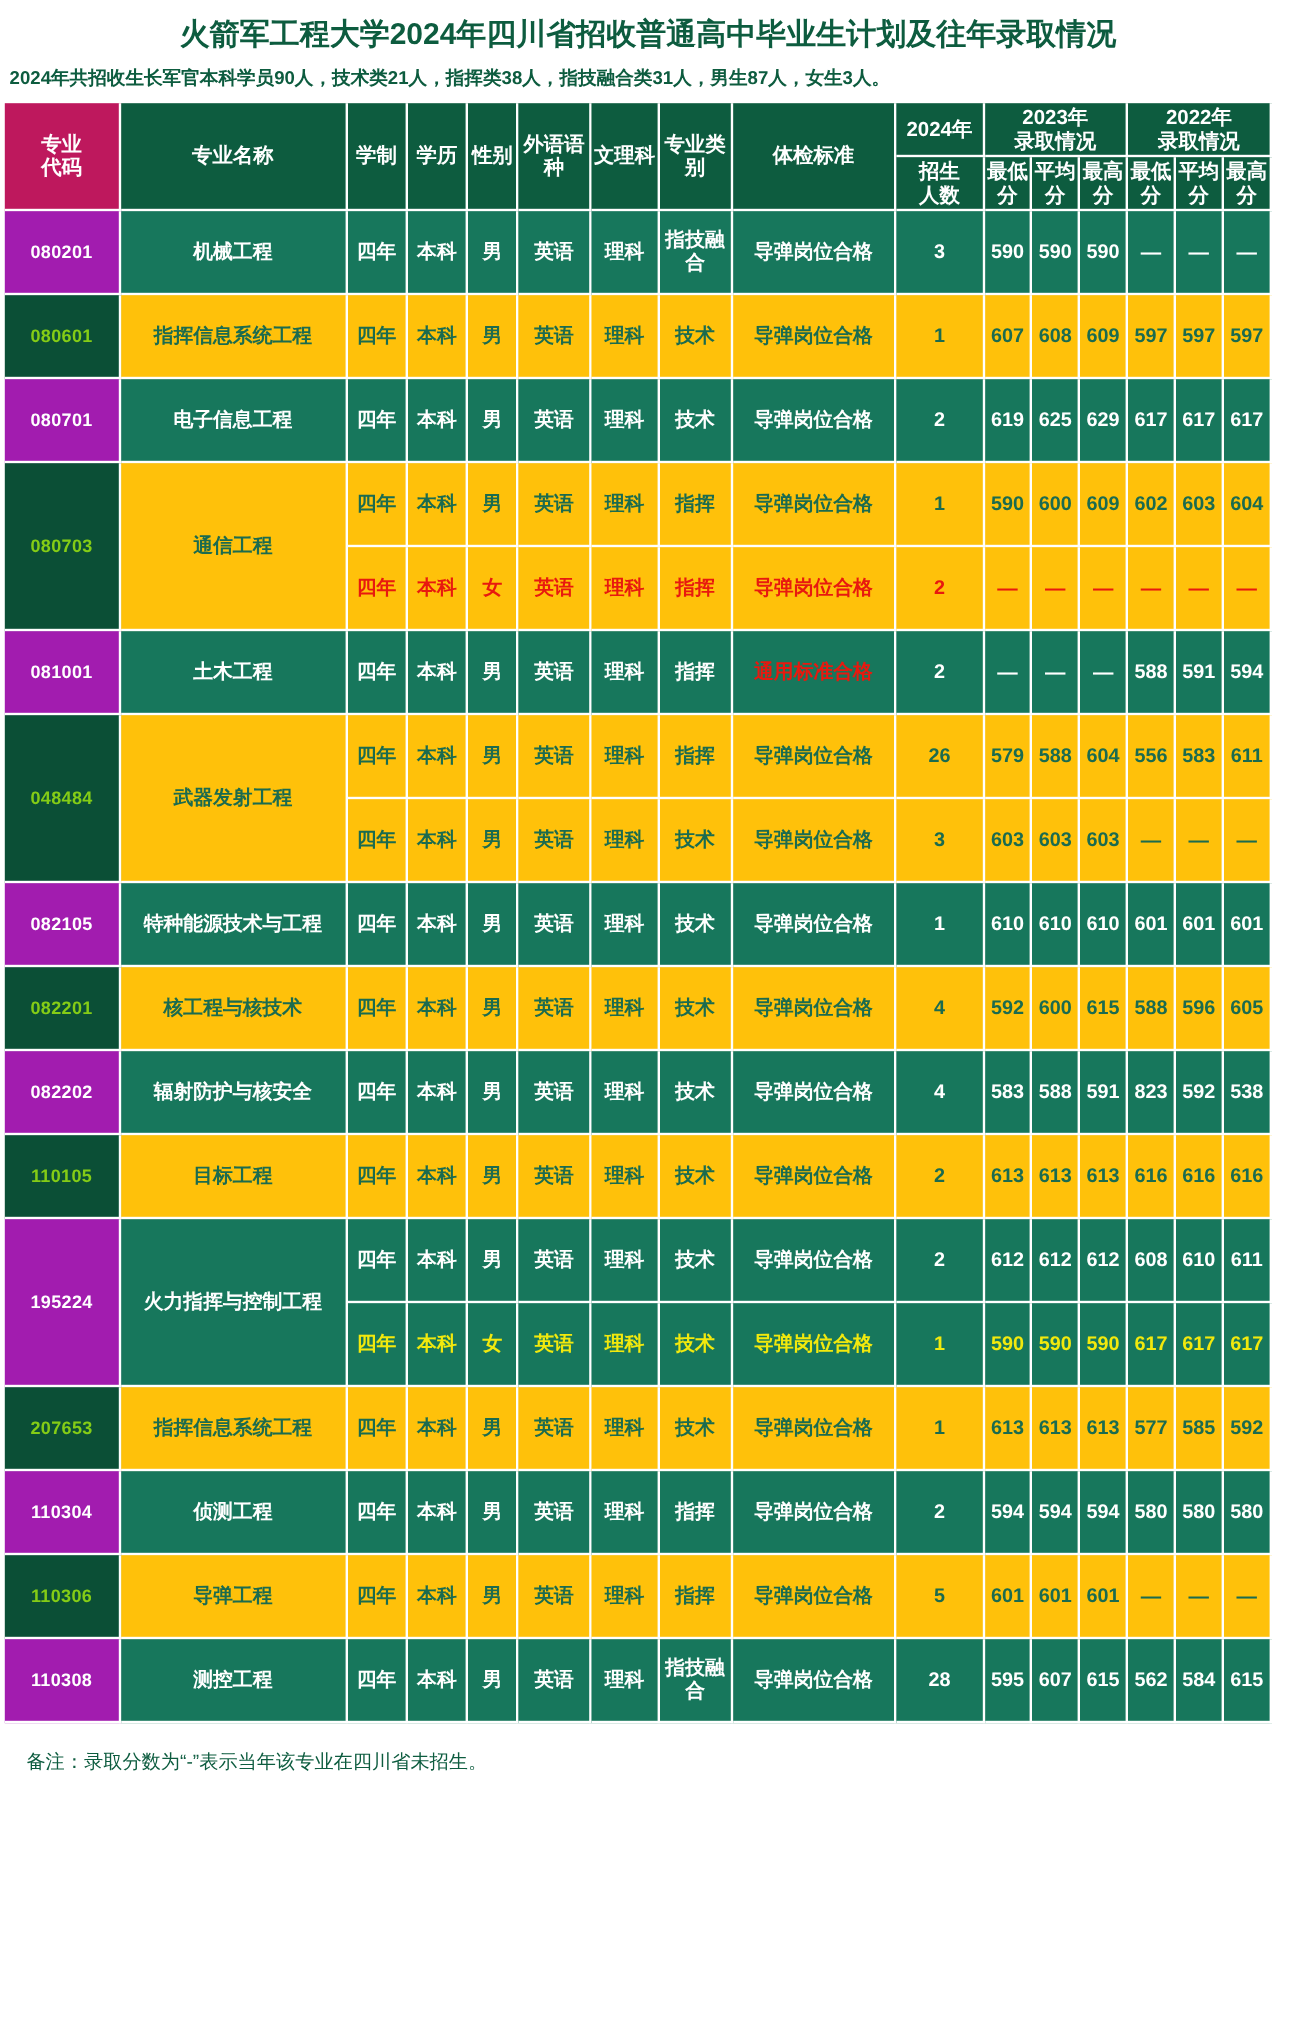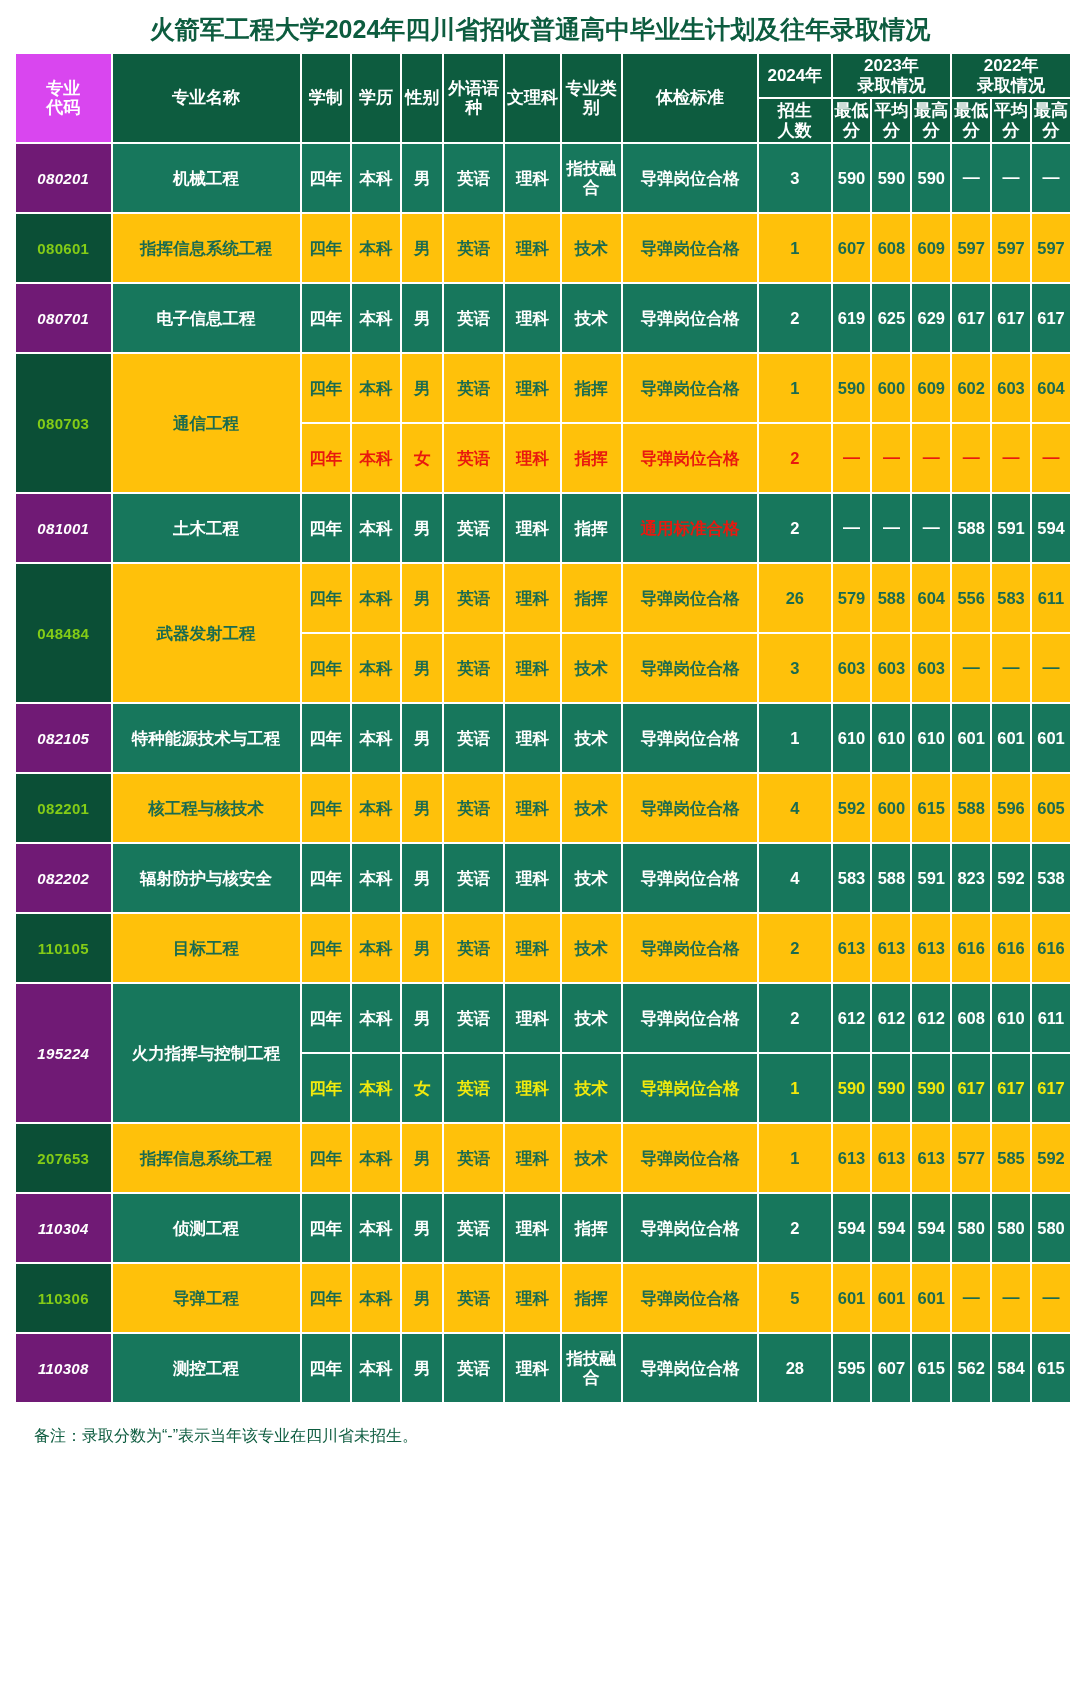--- a/index.html
+++ b/index.html
@@ -4,21 +4,21 @@
 <style>
   * { box-sizing: border-box; }
   html, body { margin: 0; padding: 0; }
   body {
     width: 1080px;
     height: 1685px;
     background: #ffffff;
     font-family: "Liberation Sans", "DejaVu Sans", sans-serif;
     overflow: hidden;
   }
-  .page { padding: 0 16px; }
+  .page { padding: 0 4px; }
 
   .page-title {
     color: #0d5c3f;
     font-size: 25px;
     font-weight: bold;
     text-align: center;
     letter-spacing: 0px;
     padding: 14px 0 10px 0;
     line-height: 1.2;
   }
@@ -45,30 +45,30 @@
     line-height: 1.15;
     padding: 2px 1px;
   }
 
   
   thead th {
     background: #0d5c3f;
     color: #ffffff;
     font-size: 17px;
   }
-  thead th.deep { background: #d946ef; }
+  thead th.deep { background: #be185d; }
   .vwrap { display: inline-block; }
   .twoline { white-space: pre-line; }
 
   
   tbody td { font-size: 16.5px; }
   tbody td.code { font-size: 15px; letter-spacing: 0.3px; }
 
   .rg { background: #17775c; color: #ffffff; }          
-  .rg-code { background: #701a75; color: #ffffff; font-style: italic; }     
+  .rg-code { background: #a21caf; color: #ffffff; }     
   .ry { background: #ffc10a; color: #1b6b4f; }          
   .ry-code { background: #0b4f36; color: #84cc16; }     
 
   .txt-red { color: #e8190f !important; }
   .txt-yellow { color: #f2e90d !important; }
 
   .name { text-align: left; padding-left: 14px; }
   .dash { font-size: 17px; }
 
   tbody tr { height: 70px; }
@@ -80,20 +80,21 @@
     font-weight: normal;
     padding: 22px 0 0 18px;
   }
 </style>
 </head>
 <body>
 
 <div class="page">
 
   <div class="page-title">火箭军工程大学2024年四川省招收普通高中毕业生计划及往年录取情况</div>
+  <div class="subtitle">2024年共招收生长军官本科学员90人，技术类21人，指挥类38人，指技融合类31人，男生87人，女生3人。</div>
 
   <table class="plan">
     <colgroup>
       <col style="width:92px">
       <col style="width:180px">
       <col style="width:48px">
       <col style="width:48px">
       <col style="width:40px">
       <col style="width:58px">
       <col style="width:54px">

